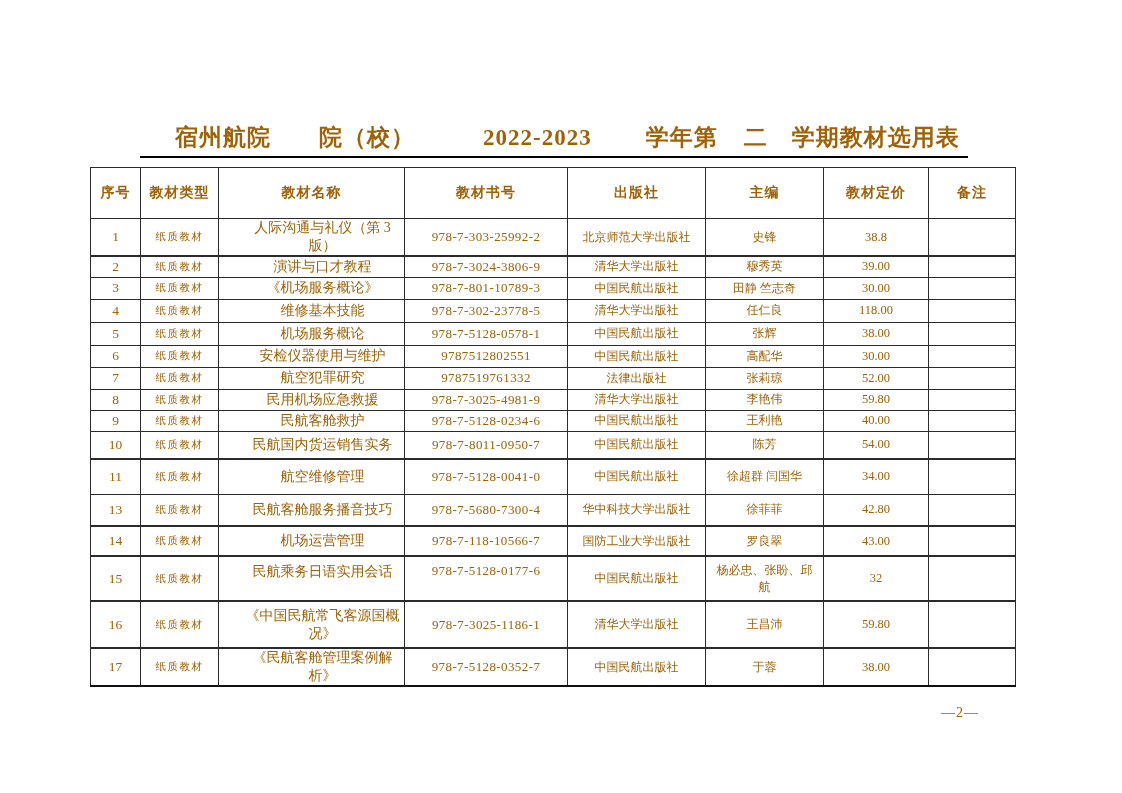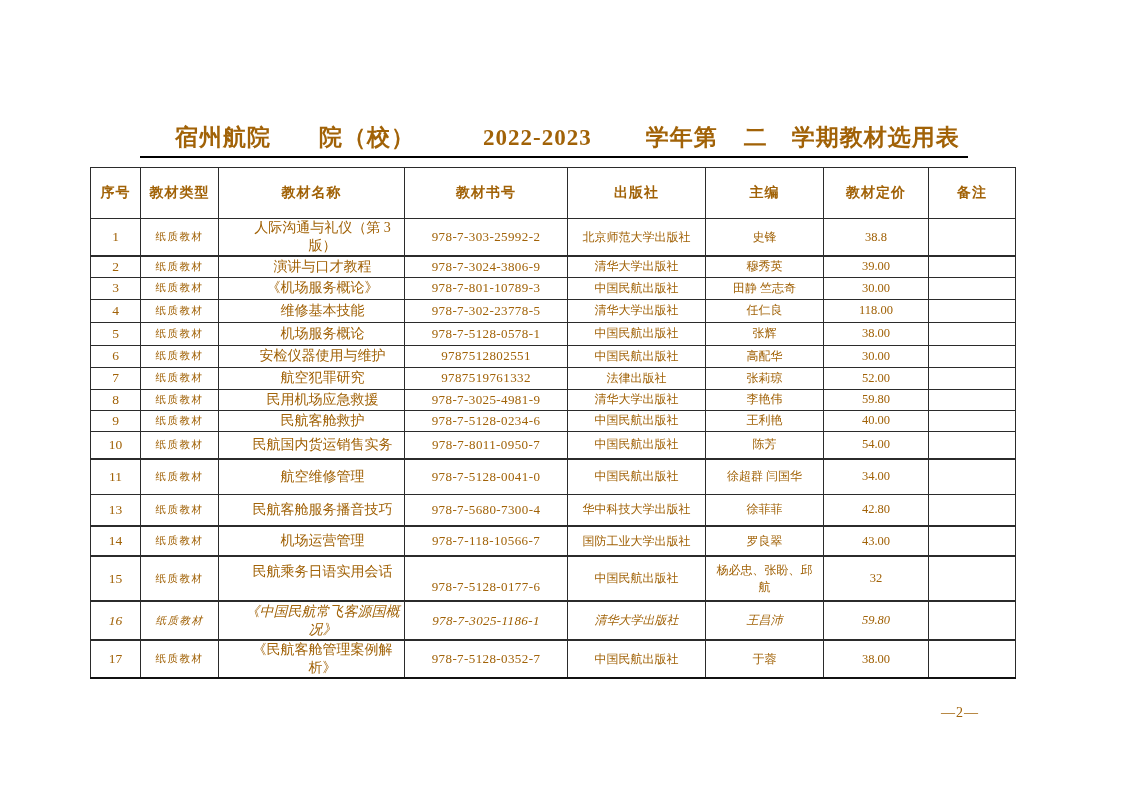--- a/index.html
+++ b/index.html
@@ -59,21 +59,21 @@
   td.col-1{font-size:10.5px;letter-spacing:1.5px;}
   td.col-2{font-size:14px;padding-left:24px;}
   td.col-3{font-size:13px;letter-spacing:.4px;}
   td.col-4{font-size:12px;}
   td.col-5{font-size:12px;}
   td.col-6{font-size:12.5px;}
   td.col-7{font-size:12px;}
   tr.thick td{border-bottom-width:2px;}
   .sel-table tbody tr:last-child td{border-bottom:2.5px solid #111;}
   td.vtop{vertical-align:top;padding-top:6px;}
-  td.vbottom{vertical-align:bottom;padding-bottom:5px;}
+  td.vbottom{vertical-align:bottom;padding-bottom:21px;}
   
   .footer{
     position:absolute;
     left:941px;top:705px;
     font-size:14px;
     letter-spacing:1px;
   }
 </style>
 </head>
 <body>
@@ -247,21 +247,21 @@
           <td class="col-0">15</td>
           <td class="col-1">纸质教材</td>
           <td class="col-2 vtop">民航乘务日语实用会话</td>
           <td class="col-3 vbottom">978-7-5128-0177-6</td>
           <td class="col-4">中国民航出版社</td>
           <td class="col-5">杨必忠、张盼、邱
 航</td>
           <td class="col-6">32</td>
           <td class="col-7"></td>
         </tr>
-        <tr class="thick" style="height: 39px; font-style: italic;">
+        <tr class="thick" style="height: 47px;">
           <td class="col-0">16</td>
           <td class="col-1">纸质教材</td>
           <td class="col-2">《中国民航常飞客源国概况》</td>
           <td class="col-3">978-7-3025-1186-1</td>
           <td class="col-4">清华大学出版社</td>
           <td class="col-5">王昌沛</td>
           <td class="col-6">59.80</td>
           <td class="col-7"></td>
         </tr>
         <tr style="height: 32px;">

